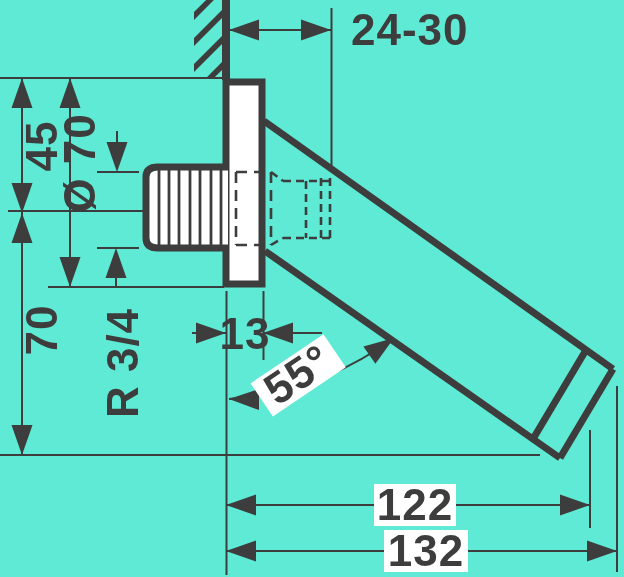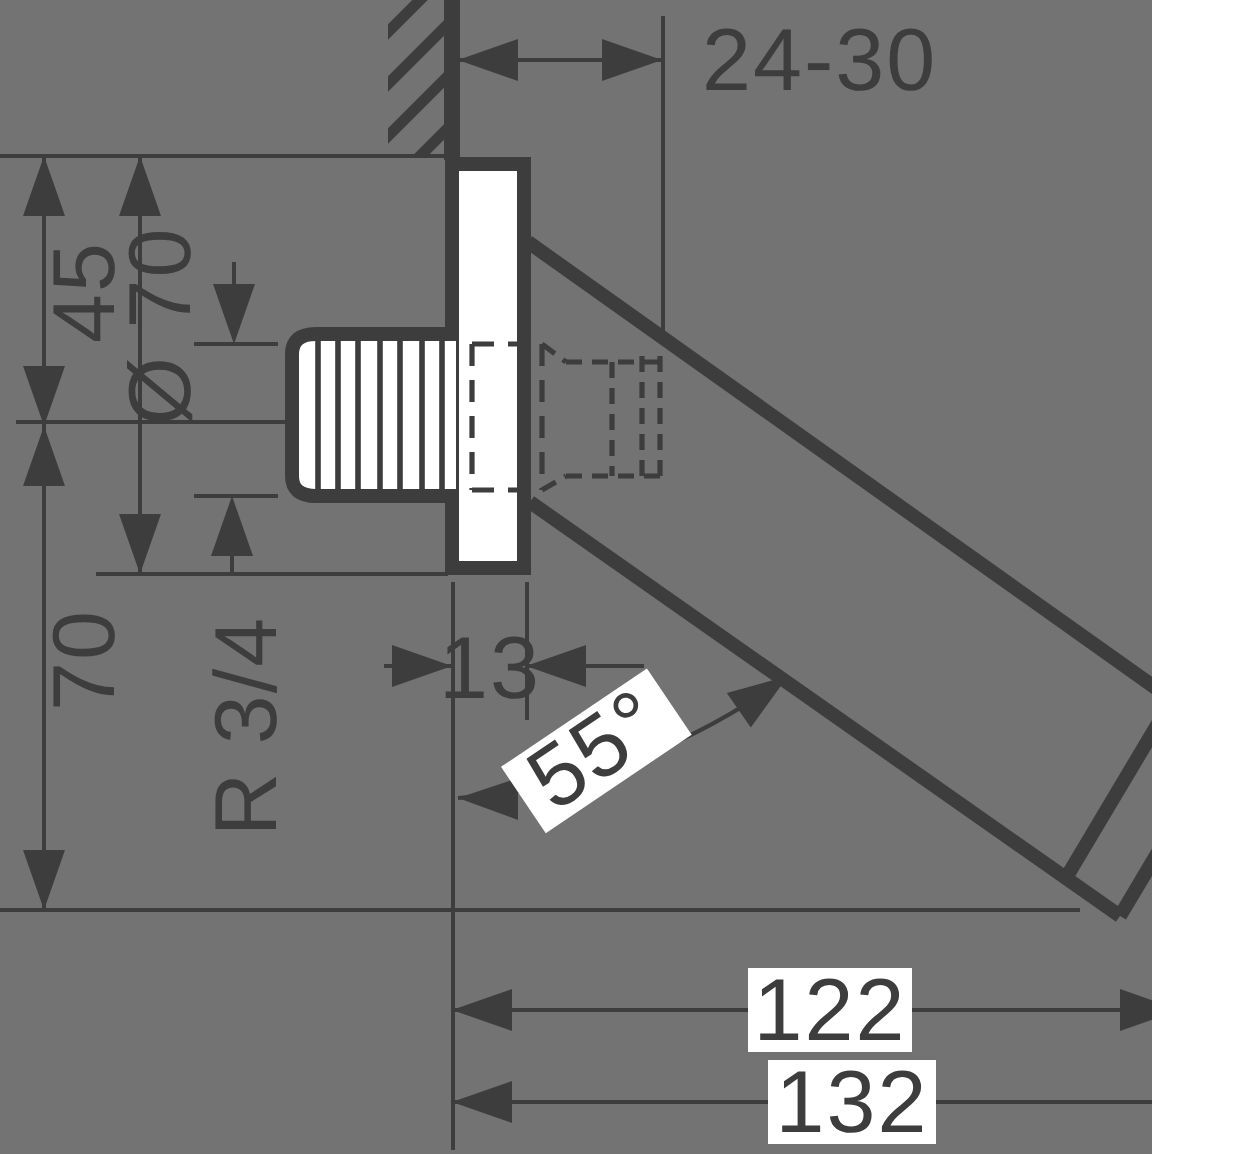--- a/index.html
+++ b/index.html
@@ -1,16 +1,16 @@
 <!DOCTYPE html>
 <html><head>
 <meta charset="utf-8">
 <style>
   html,body{margin:0;padding:0;background:#ffffff;}
-  .stage{position:relative;width:576px;height:577px;background:#737373;overflow:hidden;}
+  .stage{position:relative;width:624px;height:577px;background:#5eead4;overflow:hidden;font-weight:bold;}
   svg{display:block;}
   svg text{
     font-family:"Liberation Sans", sans-serif;
     font-size:44px;
     fill:#3d3d3d;
     letter-spacing:1px;
   }
   .thin{stroke:#3d3d3d;stroke-width:2;fill:none;}
   .thick{stroke:#3d3d3d;stroke-width:7;fill:none;}
   .thickfill{stroke:#3d3d3d;stroke-width:7;fill:#ffffff;}

